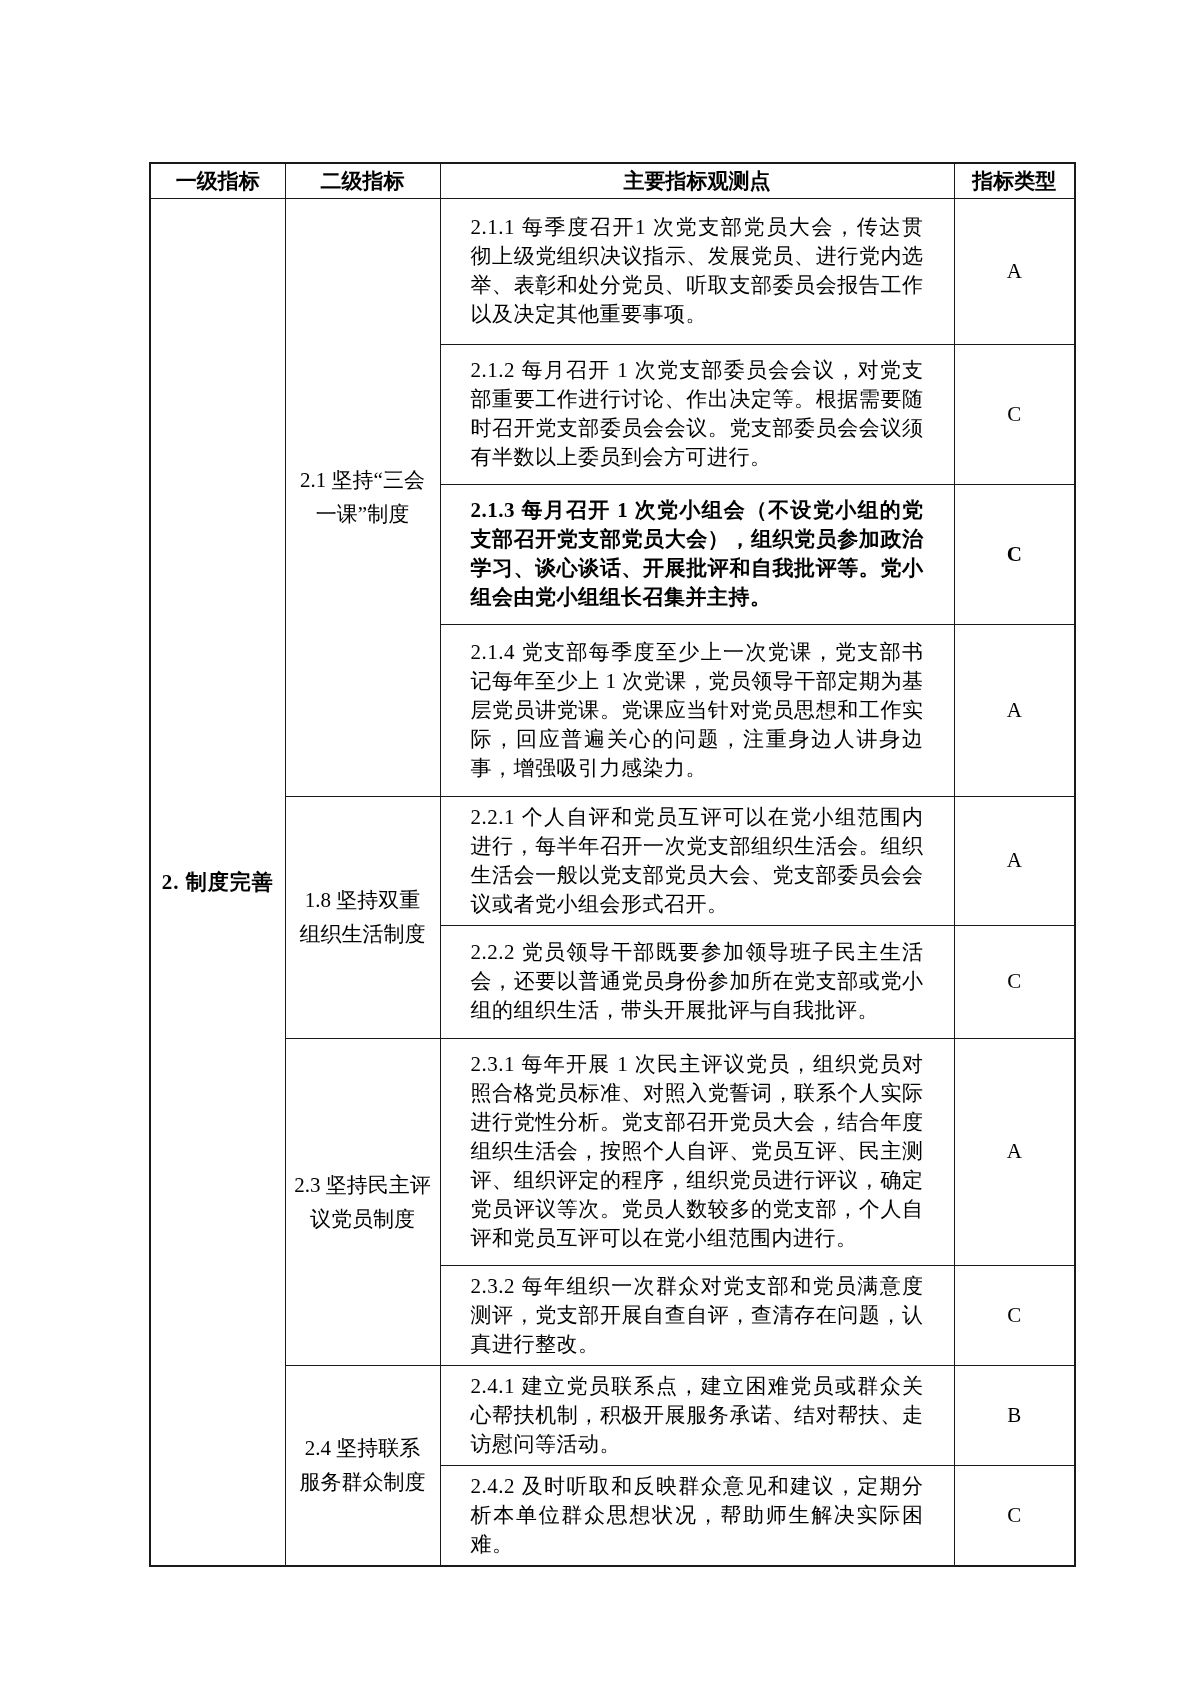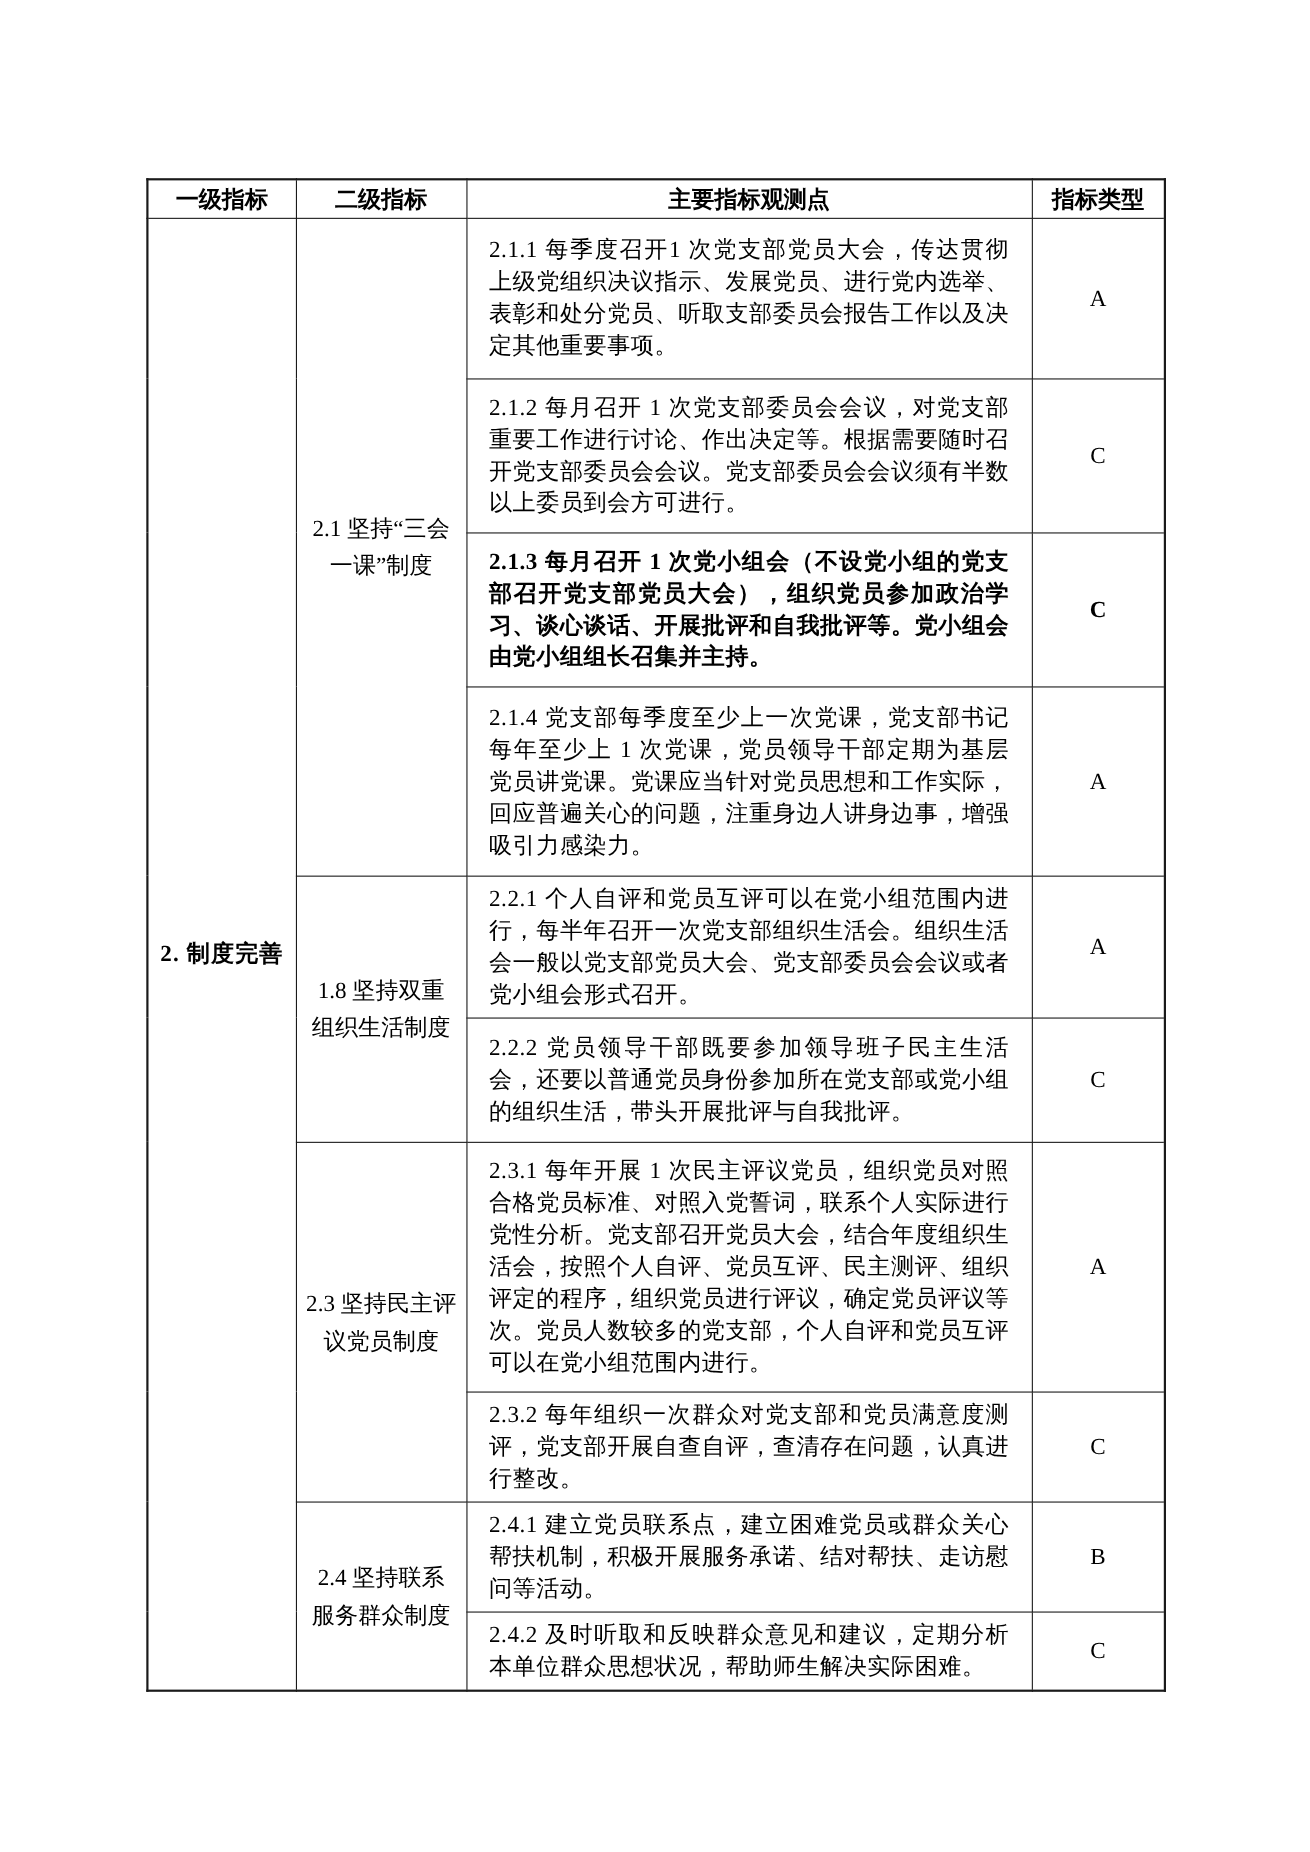--- a/index.html
+++ b/index.html
@@ -11,21 +11,21 @@
   }
   .page {
     position: relative;
     width: 1191px;
     height: 1684px;
     background: #ffffff;
     overflow: hidden;
   }
   table.doc-table {
     position: absolute;
-    left: 133px;
+    left: 149px;
     top: 162px;
     width: 925px;
     border-collapse: collapse;
     table-layout: fixed;
     border: 2px solid #1a1a1a;
   }
   .doc-table col.c1 { width: 135px; }
   .doc-table col.c2 { width: 155px; }
   .doc-table col.c3 { width: 514px; }
   .doc-table col.c4 { width: 121px; }
@@ -53,21 +53,21 @@
     white-space: pre-line;
     line-height: 34px;
     padding: 2px 6px;
     font-family: Liberation Serif, serif;
   }
   td.obs {
     font-size: 21px;
     line-height: 29px;
     text-align: justify;
     text-justify: inter-ideograph;
-    padding: 6px 20px;
+    padding: 6px 30px;
     letter-spacing: 0.5px;
   }
   td.typ {
     font-size: 21px;
     text-align: center;
     font-family: "Liberation Serif", serif;
   }
   tr.hrow  { height: 35px; }
   tr.r0 { height: 146px; }
   tr.r1 { height: 140px; }

